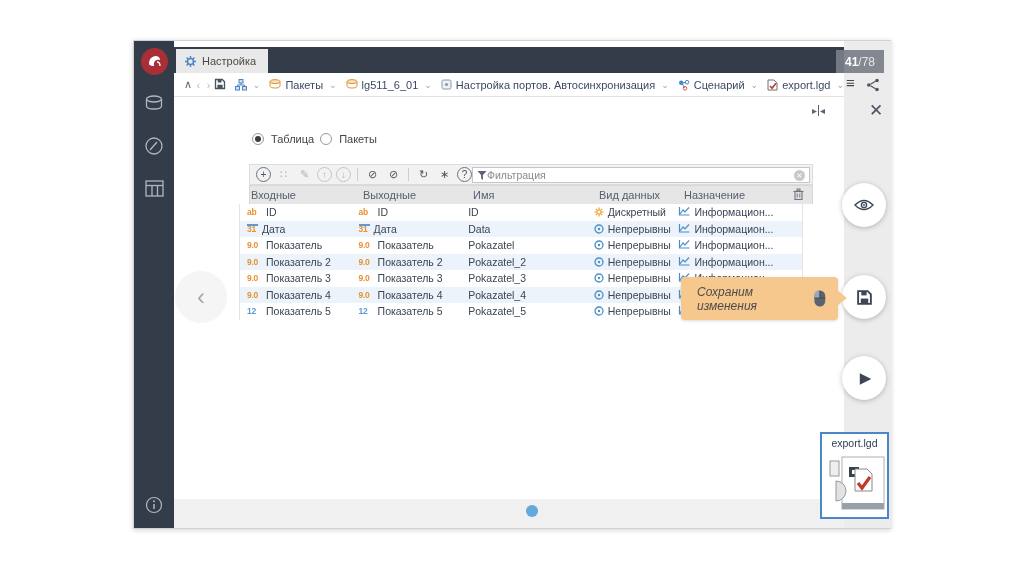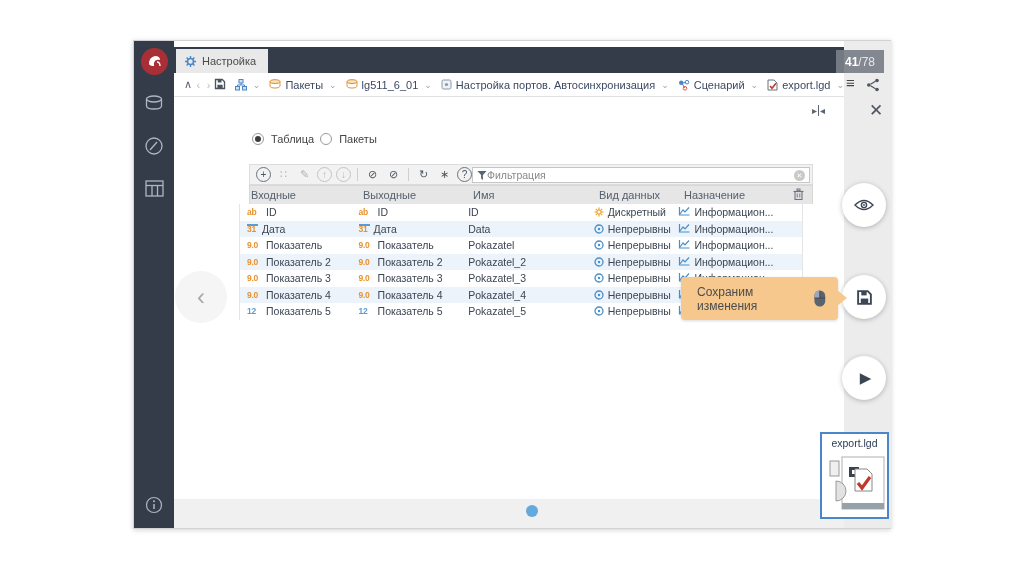--- a/index.html
+++ b/index.html
@@ -102,21 +102,21 @@
   .badge { position:absolute; left:836px; top:50px; width:48px; height:23px;
            background:rgba(122,127,137,.93); color:#fff; font-size:12px; display:flex;
            align-items:center; justify-content:center; z-index:30;text-align:center; }
   .badge b { font-weight:bold; } .badge span { opacity:.8; }
   .v-menu { position:absolute; left:846px; top:74px; font-size:15px; color:#444; z-index:30; }
   .v-share { position:absolute; left:866px; top:78px; z-index:30; }
 
   .tooltip { position:absolute; left:681px; top:277px; width:157px; height:43px;
              background:#f6c88e; border-radius:4px; z-index:20; display:flex; align-items:center;
              padding:0 12px 0 16px; gap:10px; font-size:12px; color:#4c4c4c;
-             box-shadow:0 1px 3px rgba(0,0,0,.15); }
+             box-shadow:0 1px 3px rgba(0,0,0,.15);font-style:italic; }
   .tooltip::after { content:""; position:absolute; right:-9px; top:13px; border-top:8px solid transparent;
              border-bottom:8px solid transparent; border-left:10px solid #f6c88e; }
 
   .thumb { position:absolute; left:820px; top:432px; width:69px; height:87px; background:#fff;
            border:2px solid #4a86c8; z-index:15; }
   .thumb-label { font-size:10.5px; color:#2c3c55; text-align:center; margin-top:3px; }
 
   .slide-dot { position:absolute; left:526px; top:505px; width:12px; height:12px;
                border-radius:50%; background:#64a8dc; z-index:5; }
 </style>

